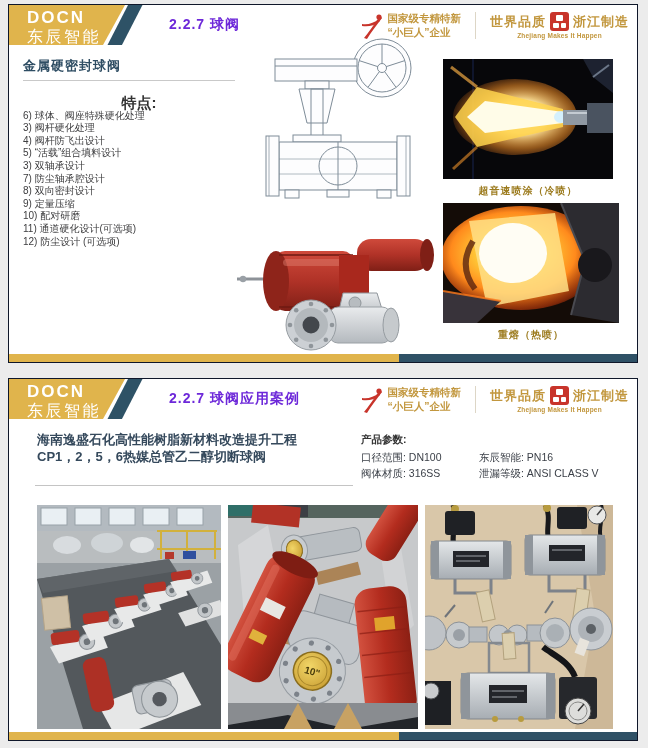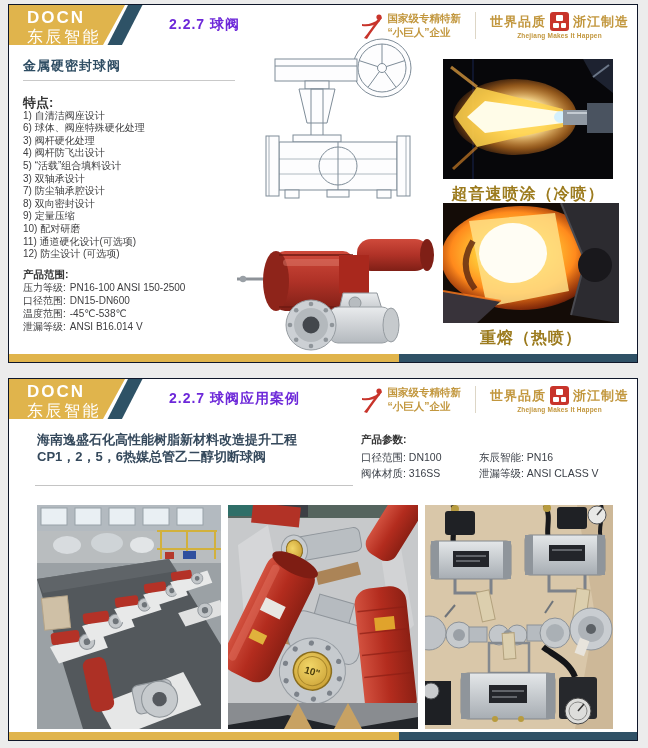--- a/index.html
+++ b/index.html
@@ -32,27 +32,27 @@
   .zj-logo{width:19px;height:19px;background:#C8342B;border-radius:3px;display:grid;
     grid-template-columns:1fr 1fr;grid-template-rows:1fr 1fr;gap:2px;padding:3px;box-sizing:border-box;}
   .zj-logo i{background:#fff;border-radius:1px;}
   .zj-logo i:first-child{grid-column:1 / span 2;width:60%;justify-self:center;}
   .badge-q-sub{font-size:6.5px;color:#C2973E;font-weight:bold;margin-top:1px;letter-spacing:.2px;}
 
   
   .sec-head{position:absolute;left:14px;top:52px;font-size:13px;font-weight:bold;color:#2E4D63;letter-spacing:1px;}
   .sec-rule{position:absolute;left:14px;top:75px;width:212px;height:1px;background:#c9c9c9;}
   .feat{position:absolute;left:14px;top:92px;width:232px;font-size:10px;color:#3d3d3f;line-height:12.6px;}
-  .feat .lbl{font-weight:bold;font-size:13px;color:#333;}
+  .feat .lbl{font-weight:bold;font-size:15px;color:#333;text-align:center;}
   .range{position:absolute;left:14px;top:263px;width:240px;font-size:10px;color:#3d3d3f;line-height:13px;}
   .range .lbl{font-weight:bold;font-size:10.5px;color:#333;}
   .range-row .v{margin-left:4px;}
 
   .photo{position:absolute;overflow:hidden;background:#000;}
-  .caption{position:absolute;text-align:center;font-size:16px;font-weight:bold;color:#9C7B1E;letter-spacing:1px;}
+  .caption{position:absolute;text-align:center;font-size:10px;font-weight:bold;color:#9C7B1E;letter-spacing:1px;}
 
   .artwork{position:absolute;}
 
   
   .bar-gold{position:absolute;bottom:0;left:0;width:390px;height:8px;background:#E0B44C;}
   .bar-teal{position:absolute;bottom:0;left:390px;right:0;height:8px;background:#2F5166;}
 
   
   .proj{position:absolute;left:28px;top:52px;width:330px;font-size:13px;font-weight:bold;color:#35495C;line-height:17px;}
   .proj-rule{position:absolute;left:26px;top:106px;width:318px;height:1px;background:#c4c4c4;}
@@ -99,41 +99,33 @@
         <div class="badge-q-sub">Zhejiang Makes It Happen</div>
       </div>
     </div>
   </div>
 
   <div class="sec-head">金属硬密封球阀</div>
   <div class="sec-rule"></div>
 
   <div class="feat">
     <div class="lbl">特点:</div>
-    <div>1) 自清洁阀座设计</div>
     <div>6) 球体、阀座特殊硬化处理</div>
     <div>3) 阀杆硬化处理</div>
     <div>4) 阀杆防飞出设计</div>
     <div>5) “活载”组合填料设计</div>
     <div>3) 双轴承设计</div>
     <div>7) 防尘轴承腔设计</div>
     <div>8) 双向密封设计</div>
     <div>9) 定量压缩</div>
     <div>10) 配对研磨</div>
     <div>11) 通道硬化设计(可选项)</div>
     <div>12) 防尘设计 (可选项)</div>
   </div>
 
-  <div class="range">
-    <div class="lbl">产品范围:</div>
-    <div class="range-row"><span>压力等级:</span><span class="v">PN16-100  ANSI 150-2500</span></div>
-    <div class="range-row"><span>口径范围:</span><span class="v">DN15-DN600</span></div>
-    <div class="range-row"><span>温度范围:</span><span class="v">-45℃-538℃</span></div>
-    <div class="range-row"><span>泄漏等级:</span><span class="v">ANSI B16.014 V</span></div>
-  </div>
 
   <div class="artwork" style="left:252px;top:30px;width:168px;height:170px;">
     <svg width="168" height="170" viewBox="0 0 168 170">
       <g stroke="#7e8c98" stroke-width="1" fill="#fdfdfe">
         <circle cx="121" cy="33" r="29"></circle>
           <circle cx="121" cy="33" r="24" fill="none"></circle>
         <line x1="121" y1="33" x2="121" y2="9"></line>
           <line x1="121" y1="33" x2="143.8" y2="25.6"></line>
         <line x1="121" y1="33" x2="135.1" y2="52.4"></line>
           <line x1="121" y1="33" x2="106.9" y2="52.4"></line>

